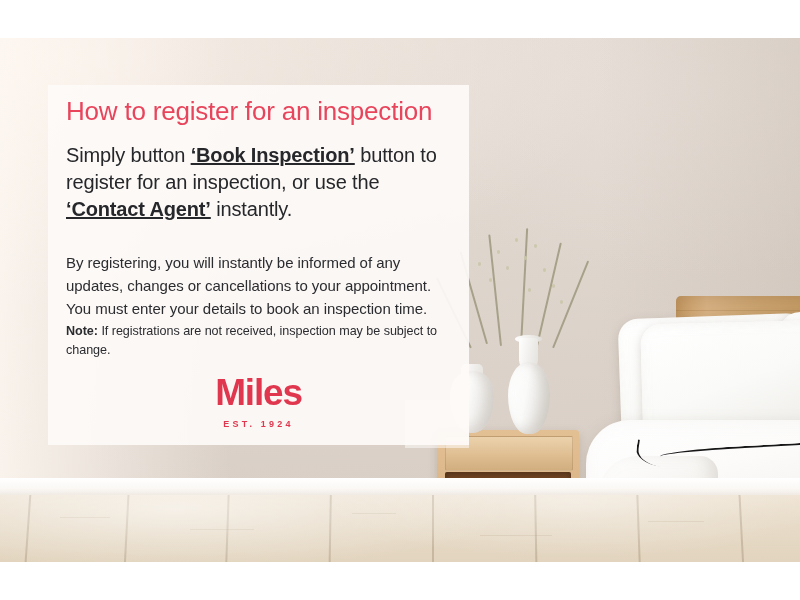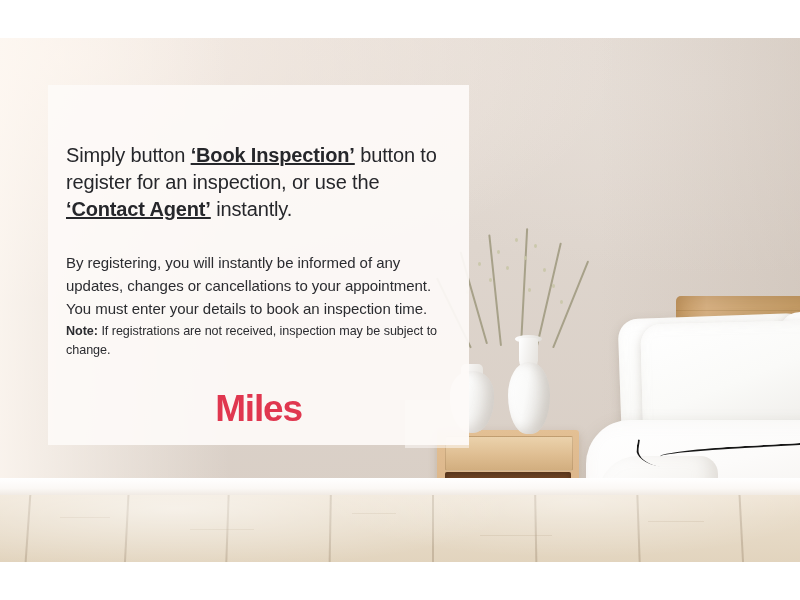--- a/index.html
+++ b/index.html
@@ -212,21 +212,21 @@
     letter-spacing:-.05px;
   }
   .note{
     position:absolute;left:18px;top:237px;width:390px;
     font-size:12.6px;font-weight:400;line-height:1.52;color:#2B2C30;
     letter-spacing:-.05px;
   }
   .note b{font-weight:700;}
 
   .logo{
-    position:absolute;left:0;top:289px;width:421px;text-align:center;margin-top:16px;
+    position:absolute;left:0;top:289px;width:421px;text-align:center;
   }
   .logo-word{
     font-size:37px;font-weight:700;color:#E0374F;letter-spacing:-1.2px;
     line-height:1;
   }
   .logo-est{
     margin-top:8px;font-size:9px;font-weight:700;color:#E0374F;
     letter-spacing:3.2px;
   }
 </style>
@@ -314,29 +314,31 @@
       <div class="grain" style="left:648px;top:26px;width:56px"></div>
       <div class="sheen"></div>
     </div>
   </div>
 
   <div class="panel-ext"></div>
 
   <div class="panel">
     <div class="panel-inner">
 
+      <div class="heading">How to register for an inspection</div>
 
       <div class="lead"><span>Simply button </span><b>‘Book Inspection’</b><span> button to register for an inspection, or use the </span><b>‘Contact Agent’</b><span> instantly.</span></div>
 
       <div class="body">By registering, you will instantly be informed of any updates, changes or cancellations to your appointment. You must enter your details to book an inspection time.</div>
 
       <div class="note"><b>Note:</b><span> If registrations are not received, inspection may be subject to change.</span></div>
 
       <div class="logo">
         <div class="logo-word">Miles</div>
+        <div class="logo-est">EST. 1924</div>
       </div>
 
     </div>
   </div>
 
   <div class="band top"></div>
   <div class="band bottom"></div>
 
 </div>
 

